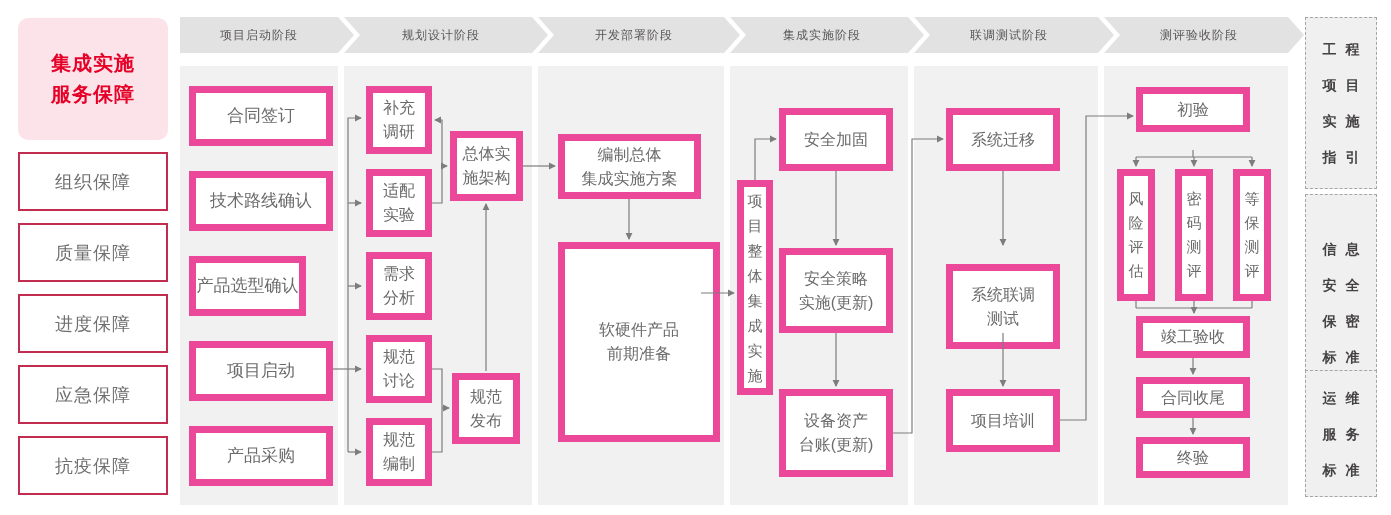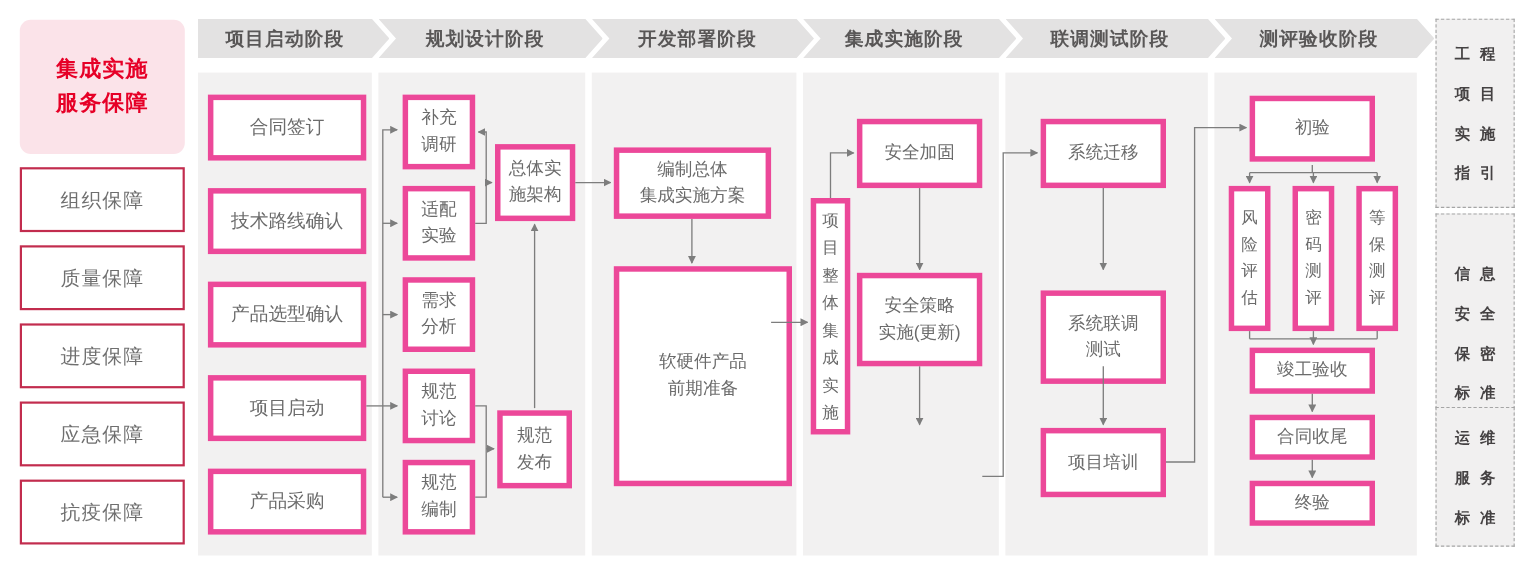--- a/index.html
+++ b/index.html
@@ -19,32 +19,32 @@
     position:absolute;left:18px;width:150px;height:59px;background:#ffffff;
     border:2px solid #c22c4e;box-sizing:border-box;
     display:flex;align-items:center;justify-content:center;
     color:#6f6f6f;font-size:18px;letter-spacing:1px;
   }
   
   .phase-head{
     position:absolute;top:17px;height:36px;background:#e3e2e2;
     clip-path:polygon(0 0, calc(100% - 16px) 0, 100% 50%, calc(100% - 16px) 100%, 0 100%, 16px 50%);
     display:flex;align-items:center;justify-content:center;
-    color:#595757;font-size:17px;font-weight:bold;letter-spacing:1px;
+    color:#595757;font-size:12px;font-weight:normal;letter-spacing:1px;
     padding-right:10px;box-sizing:border-box;
   }
   .phase-head.first{
     clip-path:polygon(0 0, calc(100% - 16px) 0, 100% 50%, calc(100% - 16px) 100%, 0 100%);
     padding-right:16px;
   }
   
   .col-bg{position:absolute;top:66px;height:439px;background:#f2f1f1;}
   
   .node{
-    position:absolute;background:#ffffff;border:5px solid #ec4899;box-sizing:border-box;
+    position:absolute;background:#ffffff;border:7px solid #ec4899;box-sizing:border-box;
     display:flex;align-items:center;justify-content:center;text-align:center;
     color:#6b6b6b;font-size:16px;line-height:24px;white-space:pre-line;
   }
   .node.sm{font-size:17px;}
   .node.vert{font-size:15px;line-height:24px;}
   .node.vert.tall{line-height:25px;}
   
   .ref-box{
     position:absolute;left:1305px;width:72px;background:#f1f0f0;
     border:1px dashed #a5a5a5;box-sizing:border-box;
@@ -77,21 +77,21 @@
 
   <div class="phase-head first" style="left:180px;width:174px;">项目启动阶段</div>
   <div class="phase-head" style="left:344px;width:204px;">规划设计阶段</div>
   <div class="phase-head" style="left:538px;width:202px;">开发部署阶段</div>
   <div class="phase-head" style="left:730px;width:194px;">集成实施阶段</div>
   <div class="phase-head" style="left:914px;width:200px;">联调测试阶段</div>
   <div class="phase-head" style="left:1104px;width:200px;">测评验收阶段</div>
 
   <div class="node sm" style="left:189px;top:86px;width:144px;height:60px;">合同签订</div>
   <div class="node sm" style="left:189px;top:171px;width:144px;height:60px;">技术路线确认</div>
-  <div class="node sm" style="left:189px;top:256px;width:144px;height:60px;">产品选型确认</div>
+  <div class="node sm" style="left:189px;top:256px;width:117px;height:60px;">产品选型确认</div>
   <div class="node sm" style="left:189px;top:341px;width:144px;height:60px;">项目启动</div>
   <div class="node sm" style="left:189px;top:426px;width:144px;height:60px;">产品采购</div>
 
   <div class="node" style="left:366px;top:86px;width:66px;height:68px;">补充
 调研</div>
   <div class="node" style="left:366px;top:169px;width:66px;height:68px;">适配
 实验</div>
   <div class="node" style="left:366px;top:252px;width:66px;height:68px;">需求
 分析</div>
   <div class="node" style="left:366px;top:335px;width:66px;height:68px;">规范
@@ -112,27 +112,29 @@
 目
 整
 体
 集
 成
 实
 施</div>
   <div class="node" style="left:779px;top:108px;width:114px;height:63px;">安全加固</div>
   <div class="node" style="left:779px;top:248px;width:114px;height:85px;">安全策略
 实施(更新)</div>
+  <div class="node" style="left:779px;top:389px;width:114px;height:88px;">设备资产
+台账(更新)</div>
 
   <div class="node" style="left:946px;top:108px;width:114px;height:63px;">系统迁移</div>
   <div class="node" style="left:946px;top:248px;width:114px;height:85px;margin-top:16px;">系统联调
 测试</div>
   <div class="node" style="left:946px;top:389px;width:114px;height:63px;">项目培训</div>
 
-  <div class="node" style="left:1136px;top:87px;width:114px;height:60px;">初验</div>
+  <div class="node" style="left:1136px;top:87px;width:114px;height:45px;">初验</div>
   <div class="node vert" style="left:1117px;top:169px;width:38px;height:132px;">风
 险
 评
 估</div>
   <div class="node vert" style="left:1175px;top:169px;width:38px;height:132px;">密
 码
 测
 评</div>
   <div class="node vert" style="left:1233px;top:169px;width:38px;height:132px;">等
 保

